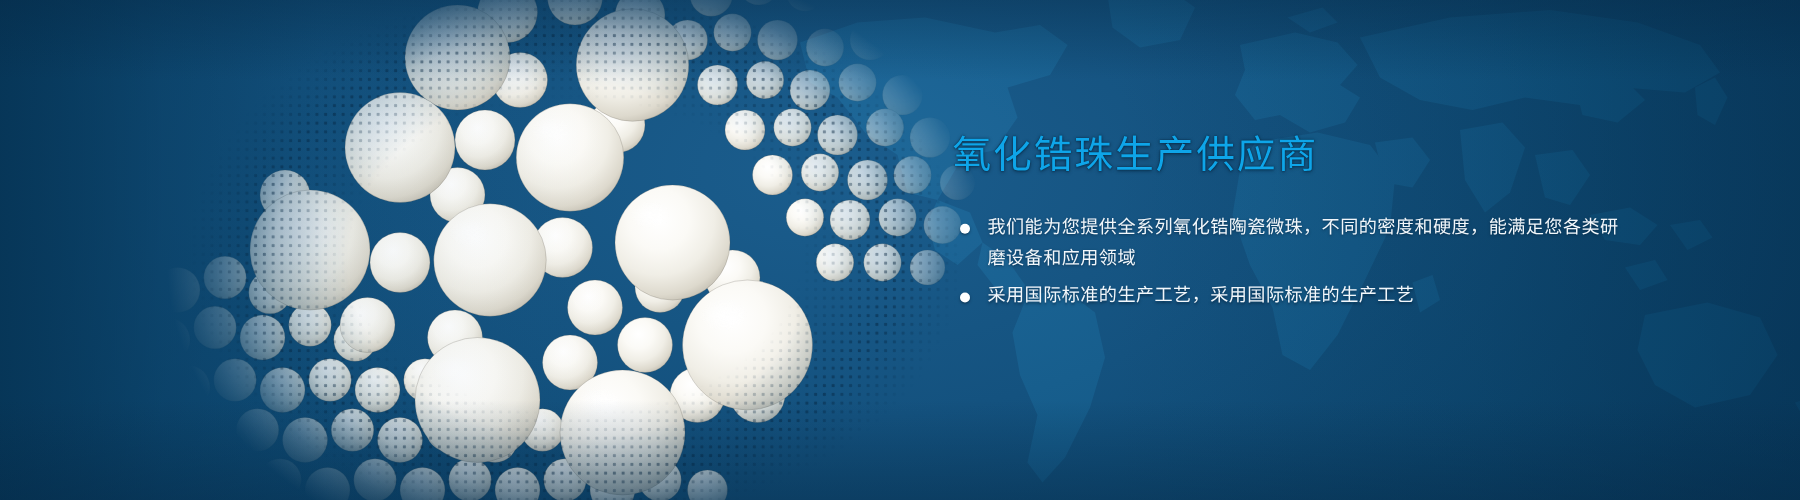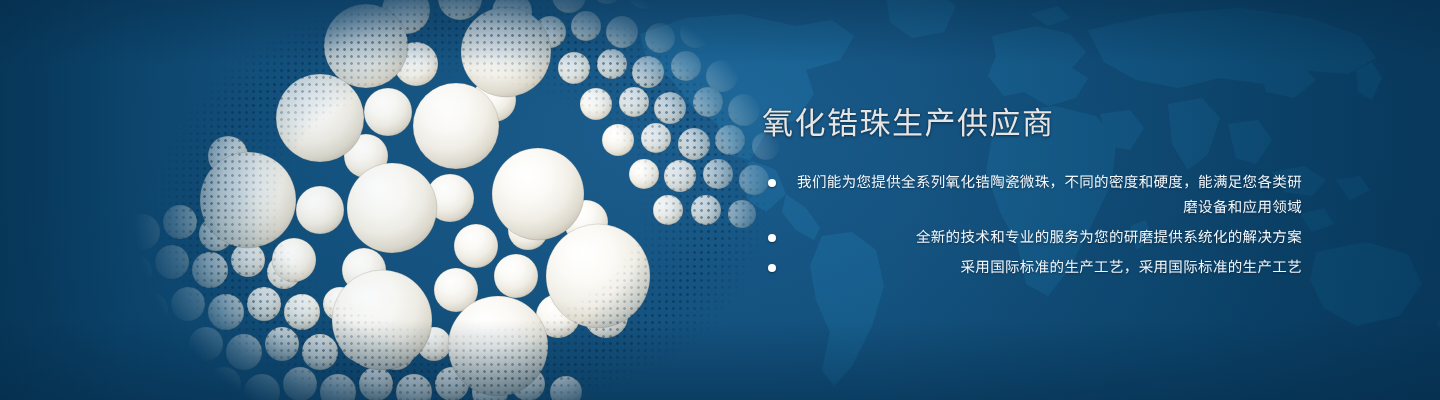--- a/index.html
+++ b/index.html
@@ -112,21 +112,21 @@
     left: 762px;
     top: 104px;
     width: 540px;
   }
   .headline {
     margin: 0;
     font-size: 31px;
     line-height: 40px;
     font-weight: 400;
     letter-spacing: 1.5px;
-    color: #e5e5e5;
+    color: #0ea5e9;
     text-shadow: 0 1px 3px rgba(2,26,46,0.65), 0 0 1px rgba(2,26,46,0.9);
     white-space: nowrap;
   }
 
   .bullets {
     list-style: none;
     margin: 26px 0 0 0;
     padding: 0;
   }
   .bullet {
@@ -143,21 +143,21 @@
   .bullet-dot {
     position: absolute;
     left: 6px;
     top: 9px;
     width: 8px;
     height: 8px;
     border-radius: 50%;
     background: #ffffff;
     box-shadow: 0 1px 2px rgba(2,26,46,0.55);
   }
-  .bullet-text { display: block; text-align: right; }
+  .bullet-text { display: block; }
 </style>
 </head>
 <body>
 
 <div class="banner">
 
   <div class="bg-base"></div>
 
   <div class="world-map">
     <svg viewBox="0 0 880 430" xmlns="http://www.w3.org/2000/svg">
@@ -384,24 +384,20 @@
 
     <h1 class="headline">氧化锆珠生产供应商</h1>
 
     <ul class="bullets">
 
       <li class="bullet">
         <span class="bullet-dot"></span>
         <span class="bullet-text">我们能为您提供全系列氧化锆陶瓷微珠，不同的密度和硬度，能满足您各类研磨设备和应用领域</span>
       </li>
 
-      <li class="bullet">
-        <span class="bullet-dot"></span>
-        <span class="bullet-text">全新的技术和专业的服务为您的研磨提供系统化的解决方案</span>
-      </li>
 
       <li class="bullet">
         <span class="bullet-dot"></span>
         <span class="bullet-text">采用国际标准的生产工艺，采用国际标准的生产工艺</span>
       </li>
 
     </ul>
   </div>
 
 </div>

